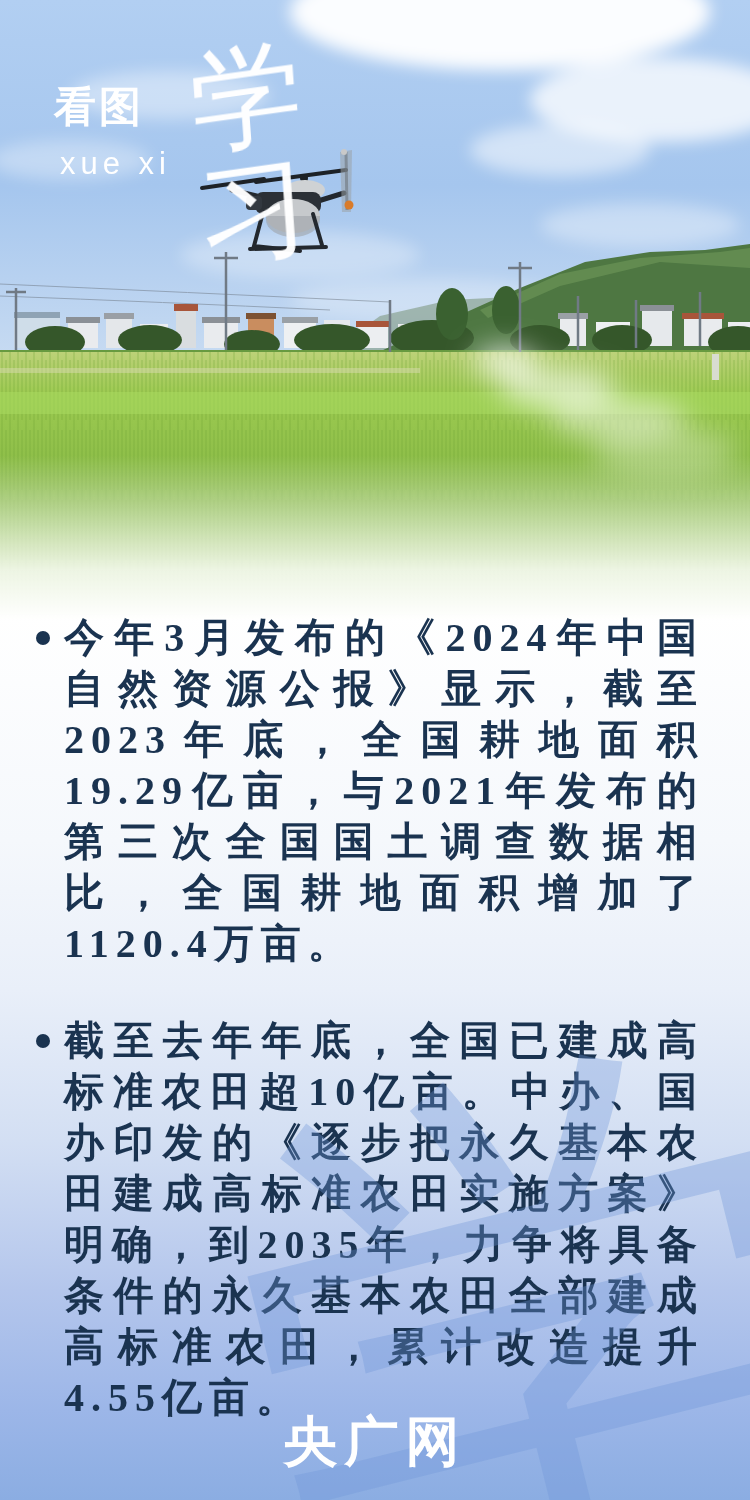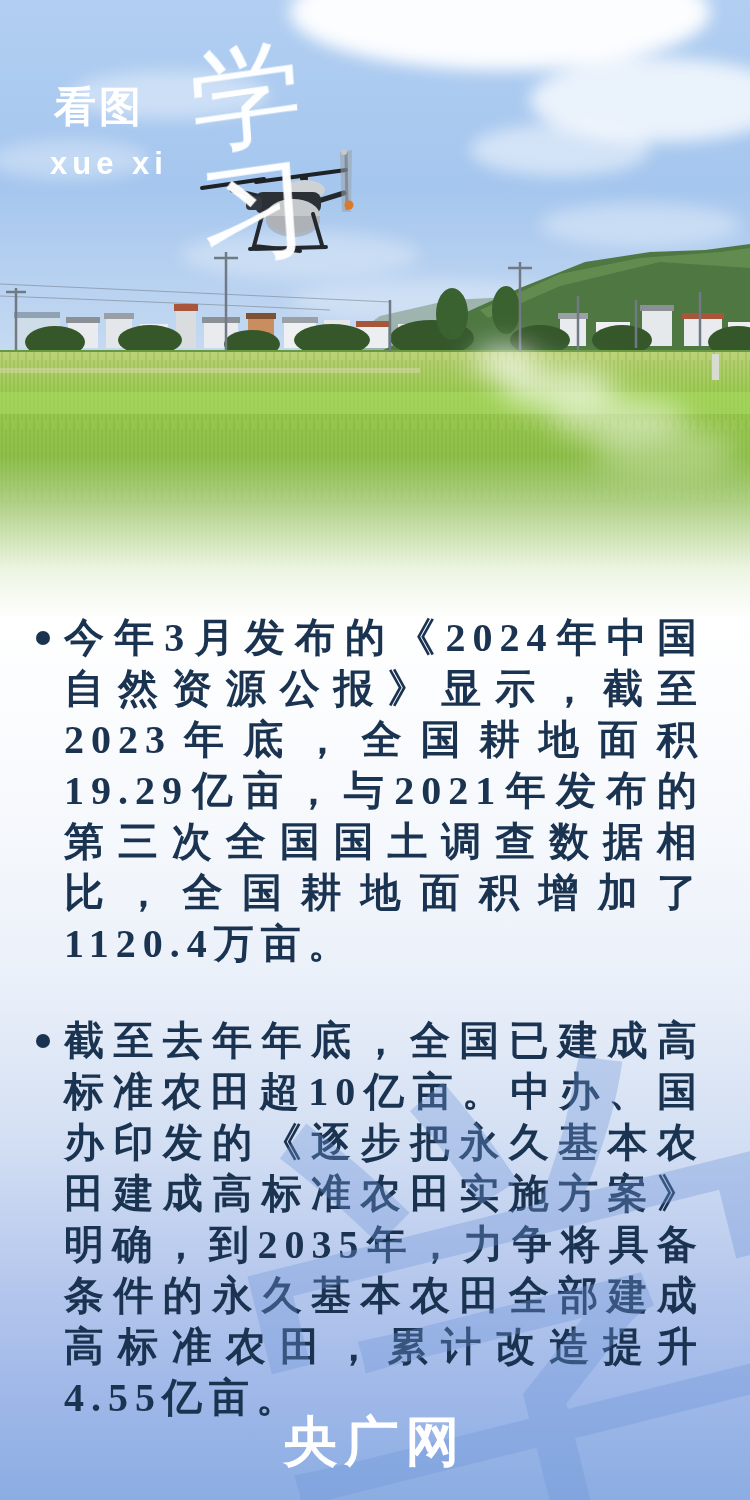--- a/index.html
+++ b/index.html
@@ -11,21 +11,21 @@
       #d3dff3 76%, #b4c6ec 86%,
       #9cb6e8 94%, #8bade2 100%);
     font-family:"Liberation Sans","DejaVu Sans",sans-serif;
   }
   
   .hero{position:absolute;top:0;left:0;width:750px;height:620px;}
   .hero svg{display:block;}
   
   .logo{position:absolute;top:30px;left:46px;width:300px;height:170px;color:#ffffff;}
   .logo-main{position:absolute;top:56px;left:8px;font-size:42px;font-weight:800;letter-spacing:3px;line-height:1;}
-  .logo-pinyin{position:absolute;top:118px;left:4px;font-size:31px;font-weight:700;letter-spacing:5px;line-height:1;}
+  .logo-pinyin{position:absolute;top:118px;left:14px;font-size:31px;font-weight:400;letter-spacing:5px;line-height:1;}
   .logo-script{
     position:absolute;top:8px;left:148px;font-size:112px;line-height:1;
     font-family:"DejaVu Serif","Liberation Serif",serif;
     transform:rotate(-8deg) skewX(-4deg);opacity:.97;
   }
   
   .content{position:absolute;top:612px;left:0;width:744px;}
   .bullet-item{
     position:relative;margin:0 40px 0 38px;padding-left:26px;
     color:#1a3350;

